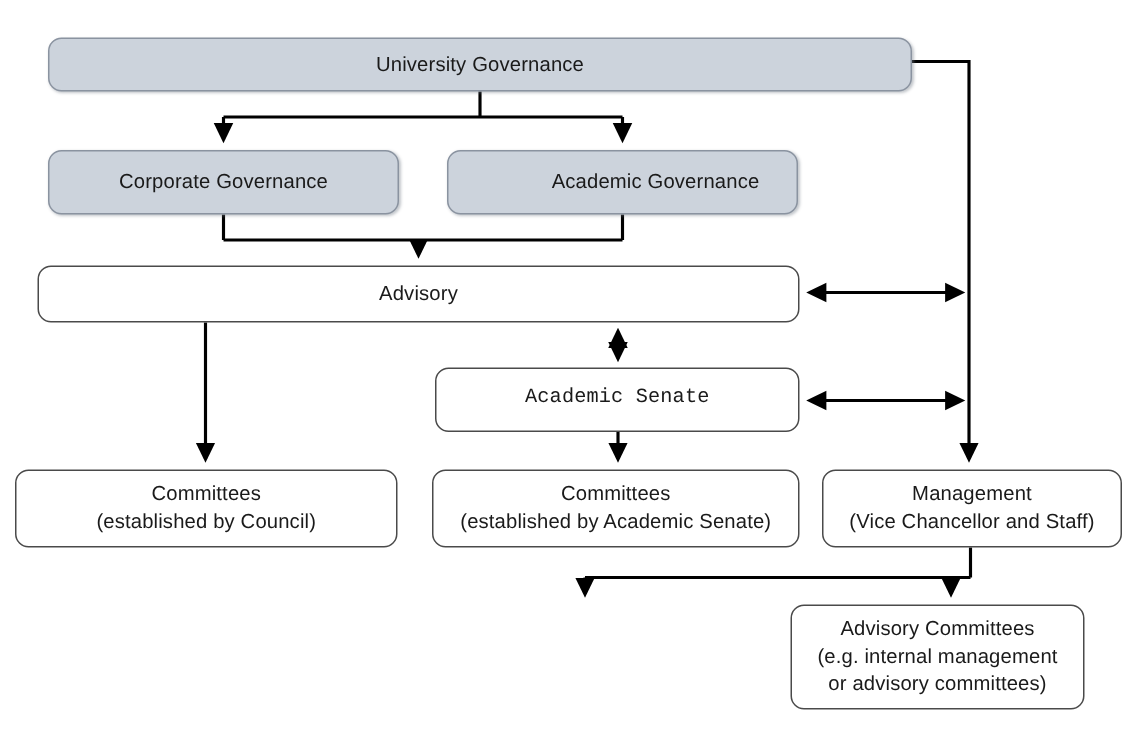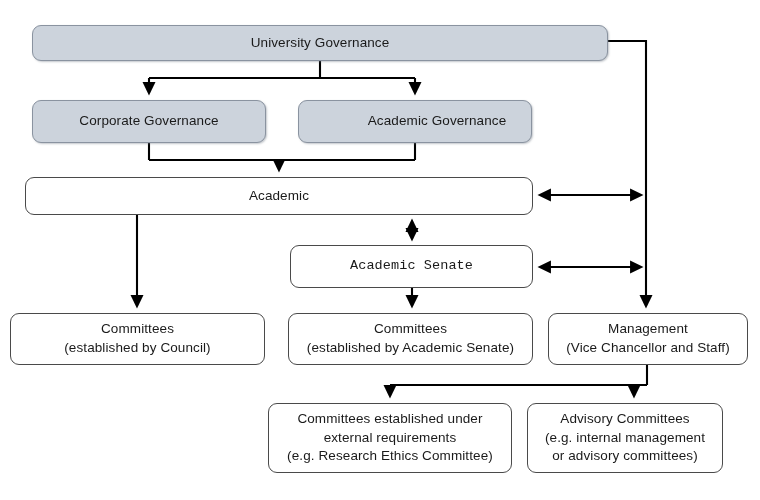--- a/index.html
+++ b/index.html
@@ -125,21 +125,21 @@
 
   <div class="node node-shaded" style="left:32px; top:25px; width:576px; height:36px;">
     <span class="node-label">University Governance</span>
   </div>
 
   <div class="node node-shaded" style="left:298px; top:100px; width:234px; height:43px;padding-left:44px;">
     <span class="node-label">Academic Governance</span>
   </div>
 
   <div class="node node-plain" style="left:25px; top:177px; width:508px; height:38px;">
-    <span class="node-label">Academic</span>
+    <span class="node-label">Advisory</span>
   </div>
 
   <div class="node node-plain" style="left:290px; top:245px; width:243px; height:43px;font-family:Liberation Mono, monospace;">
     <span class="node-label">Academic Senate</span>
   </div>
 
   <div class="node node-plain" style="left:10px; top:313px; width:255px; height:52px;">
     <span class="node-label">Committees
 (established by Council)</span>
   </div>
@@ -147,25 +147,20 @@
   <div class="node node-plain" style="left:288px; top:313px; width:245px; height:52px;">
     <span class="node-label">Committees
 (established by Academic Senate)</span>
   </div>
 
   <div class="node node-plain" style="left:548px; top:313px; width:200px; height:52px;">
     <span class="node-label">Management
 (Vice Chancellor and Staff)</span>
   </div>
 
-  <div class="node node-plain" style="left:268px; top:403px; width:244px; height:70px;">
-    <span class="node-label">Committees established under
-external requirements
-(e.g. Research Ethics Committee)</span>
-  </div>
 
   <div class="node node-plain" style="left:527px; top:403px; width:196px; height:70px;">
     <span class="node-label">Advisory Committees
 (e.g. internal management
 or advisory committees)</span>
   </div>
 
 </div>
 
 </body></html>

